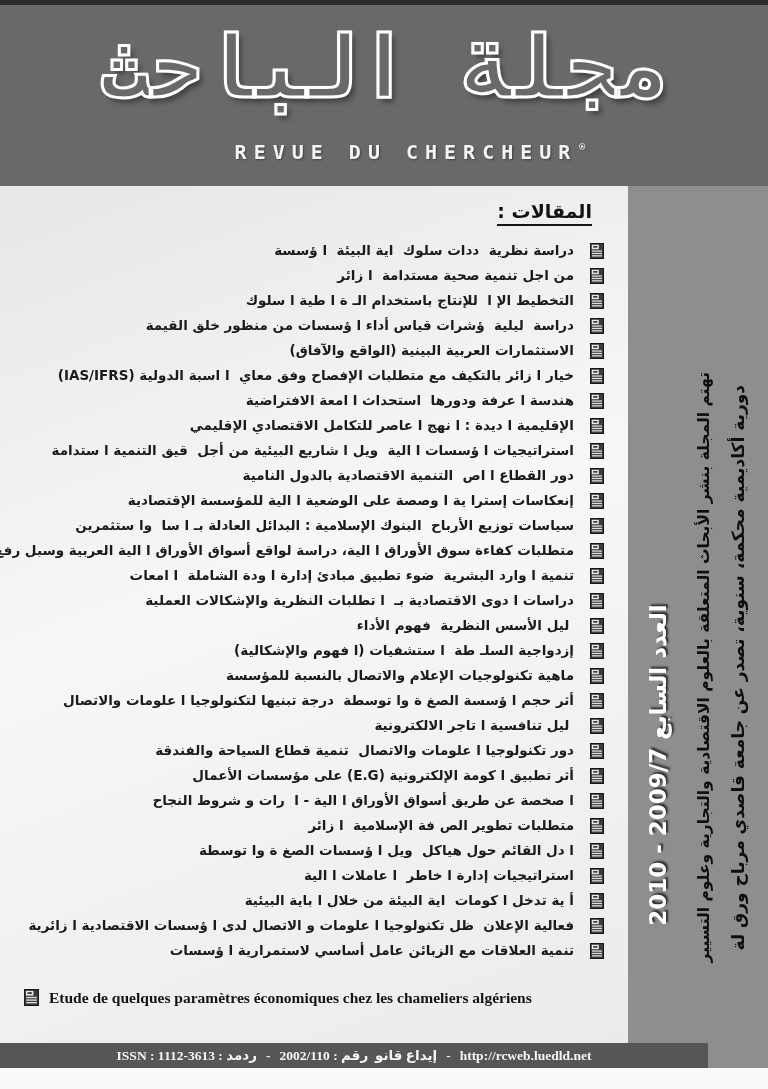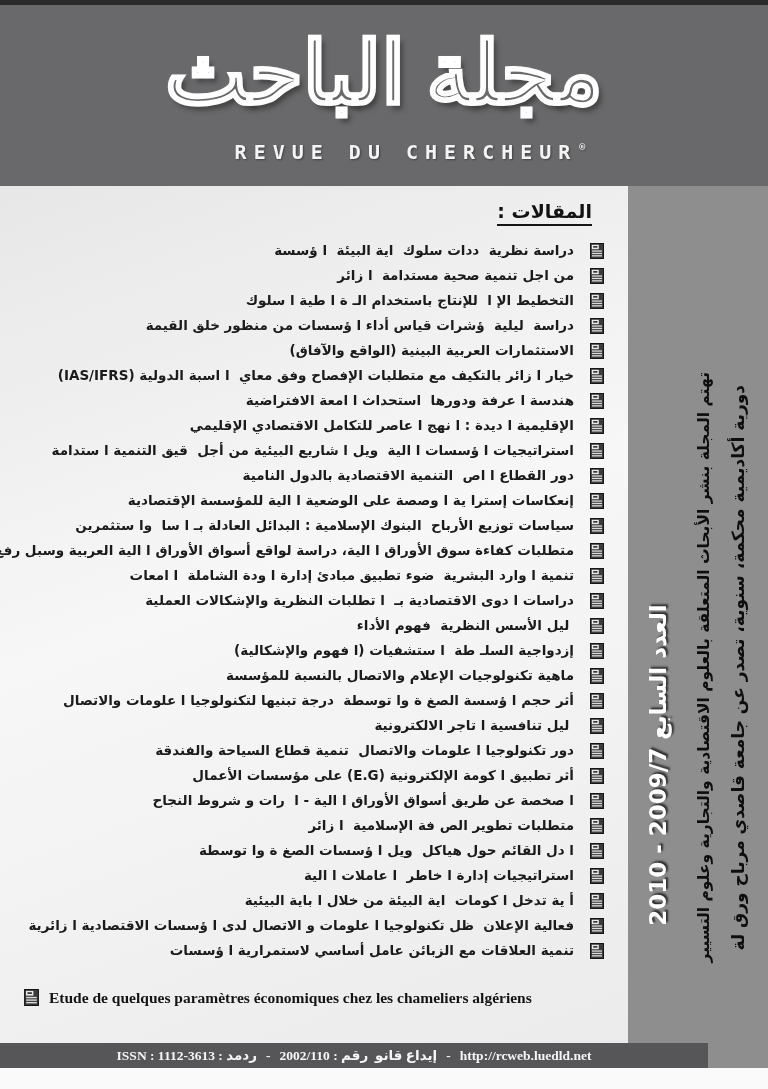--- a/index.html
+++ b/index.html
@@ -5,21 +5,21 @@
   html,body{margin:0;padding:0;}
   body{
     width:768px;height:1089px;position:relative;overflow:hidden;
     background:#ffffff;font-family:"DejaVu Sans",sans-serif;
   }
   
   .top-strip{position:absolute;left:0;top:0;width:768px;height:5px;background:#2a2a2a;}
   .header{position:absolute;left:0;top:0;width:768px;height:186px;background:#69696b;}
   .logo{
     position:absolute;left:0;top:22px;width:768px;text-align:center;
-    font-family:Liberation Serif, serif;font-weight:700;font-size:86px;line-height:104px;
+    font-family:Liberation Mono, monospace;font-weight:700;font-size:86px;line-height:104px;
     direction:rtl;color:#69696b;
     -webkit-text-stroke:3px #ffffff;
     text-shadow:4px 5px 5px rgba(35,35,35,.55), 0 0 3px rgba(255,255,255,.45);
     letter-spacing:2px;
   }
   .subtitle{
     position:absolute;left:0;top:140px;width:768px;text-align:center;
     font-family:"DejaVu Sans Mono",monospace;font-weight:700;font-size:20px;
     color:#f4f4f4;letter-spacing:7px;text-shadow:1px 1px 2px rgba(0,0,0,.4);margin-left:26px;
   }

